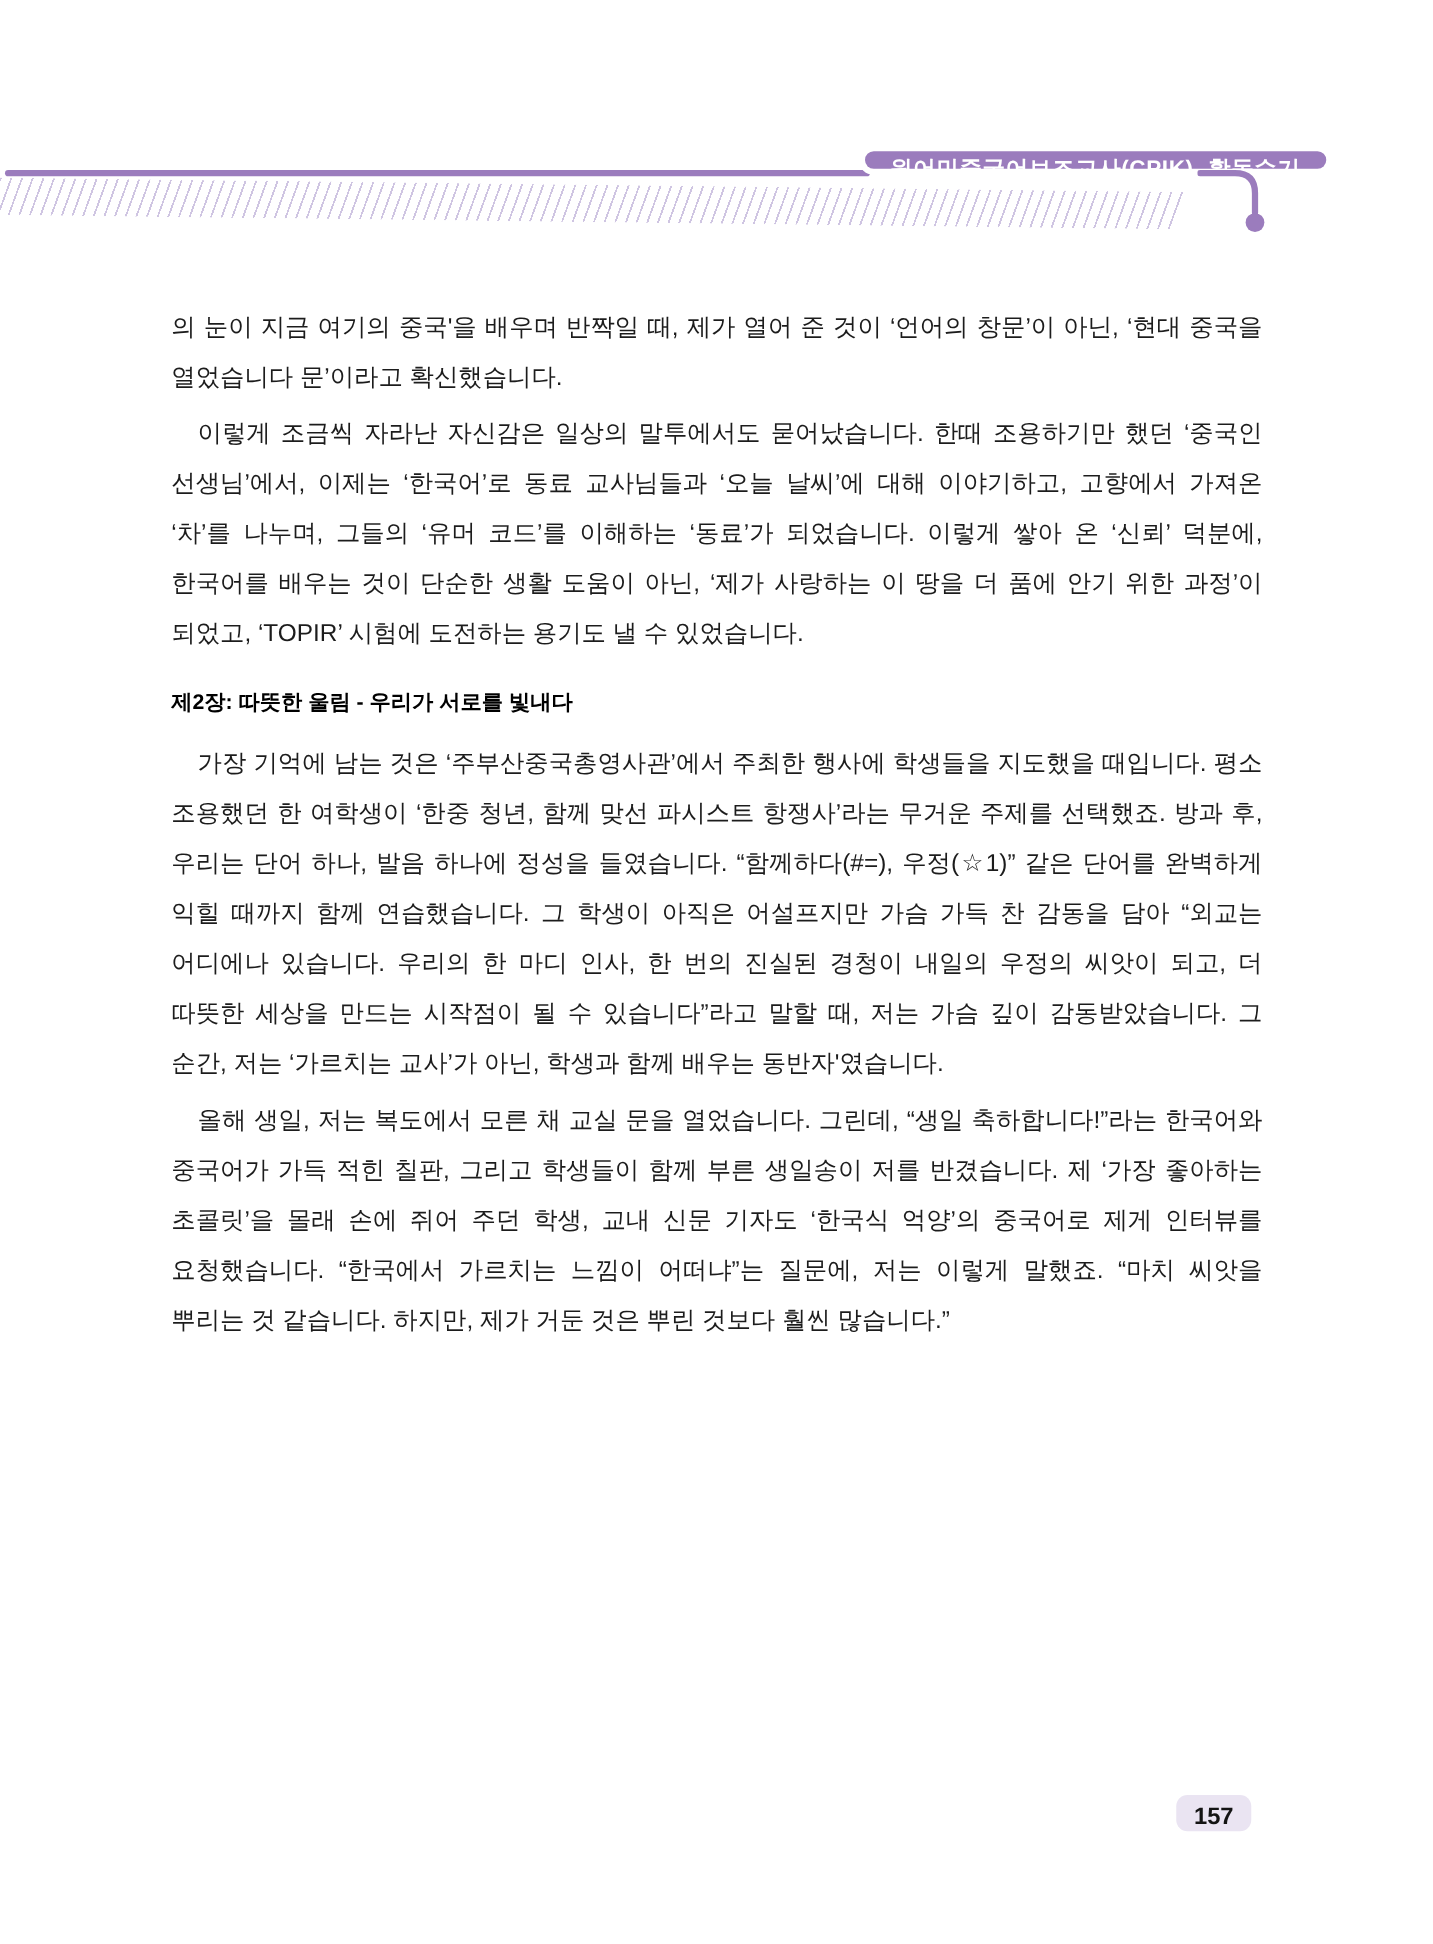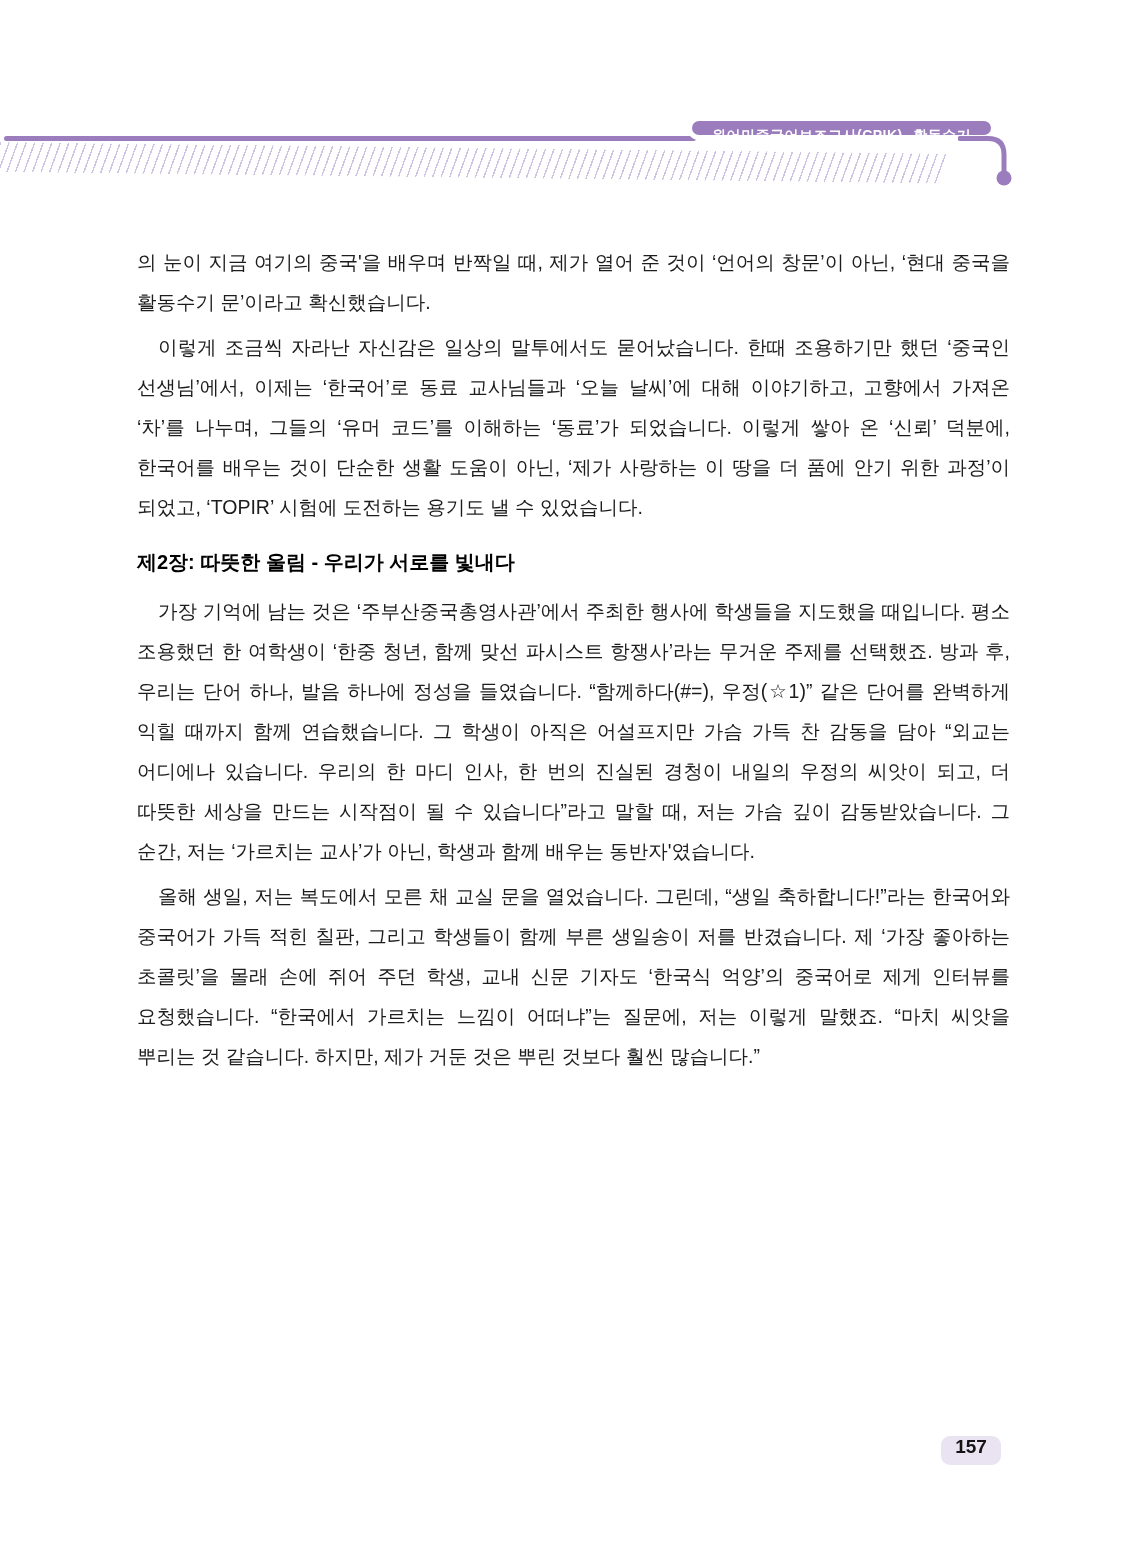--- a/index.html
+++ b/index.html
@@ -16,59 +16,59 @@
   .header-hatch{
     position:absolute;left:0;top:142px;width:952px;height:30px;
     background:repeating-linear-gradient(110deg,#cfc5e2 0 1.4px,transparent 1.4px 8px);
     transform:skewY(0.7deg);transform-origin:left top;
     clip-path:polygon(0 0,100% 0,calc(100% - 14px) 100%,0 100%);
   }
   .header-badge{
     position:absolute;left:692px;top:121px;height:14px;
     background:#9b7cbd;border-radius:15px;
     box-shadow:0 0 0 5px #ffffff;
-    color:#ffffff;font-weight:700;font-size:14px;line-height:29px;
+    color:#ffffff;font-weight:700;font-size:18px;line-height:29px;
     padding:0 20px;white-space:nowrap;word-spacing:6px;letter-spacing:0.5px;
   }
   .header-curve{position:absolute;left:958px;top:128px;width:64px;height:64px;}
   
   .content{
     position:absolute;left:137px;top:242px;width:873px;
     font-size:19.5px;line-height:40px;color:#1c1c1c;
     text-align:justify;word-break:keep-all;overflow-wrap:break-word;
   }
   .content p{margin:0 0 5px 0;}
   .content p.indent{text-indent:21px;}
   .section-heading{
-    font-size:20px;font-weight:700;color:#000;
+    font-size:17px;font-weight:700;color:#000;
     margin:15px 0 9px 0;line-height:40px;text-align:left;
   }
   
   .page-pill{
     position:absolute;left:941px;top:1436px;width:60px;height:29px;
     background:#eae4f2;border-radius:9px;
-    display:flex;align-items:flex-start;justify-content:center;
+    display:flex;align-items:flex-end;justify-content:center;
     font-size:19px;font-weight:700;color:#141414;
   }
 </style>
 </head>
 <body>
 
 <div class="header-rule"></div>
 <div class="header-hatch"></div>
 <div class="header-badge">
   <span>원어민중국어보조교사(CPIK) 활동수기</span>
 </div>
 <svg class="header-curve" viewBox="0 0 64 64" width="64" height="64">
   <path d="M2 10.5 H30 Q46 10.5 46 26.5 V42" fill="none" stroke="#9b7cbd" stroke-width="5" stroke-linecap="round"></path>
   <circle cx="46" cy="50" r="7.5" fill="#9b7cbd"></circle>
 </svg>
 
 <div class="content">
-  <p class="para">의 눈이 지금 여기의 중국'을 배우며 반짝일 때, 제가 열어 준 것이 ‘언어의 창문’이 아닌, ‘현대 중국을 활동수기 문’이라고 확신했습니다.</p>
+  <p class="para">의 눈이 지금 여기의 중국'을 배우며 반짝일 때, 제가 열어 준 것이 ‘언어의 창문’이 아닌, ‘현대 중국을 열었습니다 문’이라고 확신했습니다.</p>
   <p class="para indent">이렇게 조금씩 자라난 자신감은 일상의 말투에서도 묻어났습니다. 한때 조용하기만 했던 ‘중국인 선생님’에서, 이제는 ‘한국어’로 동료 교사님들과 ‘오늘 날씨’에 대해 이야기하고, 고향에서 가져온 ‘차’를 나누며, 그들의 ‘유머 코드’를 이해하는 ‘동료’가 되었습니다. 이렇게 쌓아 온 ‘신뢰’ 덕분에, 한국어를 배우는 것이 단순한 생활 도움이 아닌, ‘제가 사랑하는 이 땅을 더 품에 안기 위한 과정’이 되었고, ‘TOPIR’ 시험에 도전하는 용기도 낼 수 있었습니다.</p>
   <h2 class="section-heading">제2장: 따뜻한 울림 - 우리가 서로를 빛내다</h2>
   <p class="para indent">가장 기억에 남는 것은 ‘주부산중국총영사관’에서 주최한 행사에 학생들을 지도했을 때입니다. 평소 조용했던 한 여학생이 ‘한중 청년, 함께 맞선 파시스트 항쟁사’라는 무거운 주제를 선택했죠. 방과 후, 우리는 단어 하나, 발음 하나에 정성을 들였습니다. “함께하다(#=), 우정(☆1)” 같은 단어를 완벽하게 익힐 때까지 함께 연습했습니다. 그 학생이 아직은 어설프지만 가슴 가득 찬 감동을 담아 “외교는 어디에나 있습니다. 우리의 한 마디 인사, 한 번의 진실된 경청이 내일의 우정의 씨앗이 되고, 더 따뜻한 세상을 만드는 시작점이 될 수 있습니다”라고 말할 때, 저는 가슴 깊이 감동받았습니다. 그 순간, 저는 ‘가르치는 교사’가 아닌, 학생과 함께 배우는 동반자'였습니다.</p>
   <p class="para indent">올해 생일, 저는 복도에서 모른 채 교실 문을 열었습니다. 그린데, “생일 축하합니다!”라는 한국어와 중국어가 가득 적힌 칠판, 그리고 학생들이 함께 부른 생일송이 저를 반겼습니다. 제 ‘가장 좋아하는 초콜릿’을 몰래 손에 쥐어 주던 학생, 교내 신문 기자도 ‘한국식 억양’의 중국어로 제게 인터뷰를 요청했습니다. “한국에서 가르치는 느낌이 어떠냐”는 질문에, 저는 이렇게 말했죠. “마치 씨앗을 뿌리는 것 같습니다. 하지만, 제가 거둔 것은 뿌린 것보다 훨씬 많습니다.”</p>
 </div>
 
 <div class="page-pill">
   <span>157</span>
 </div>
 

